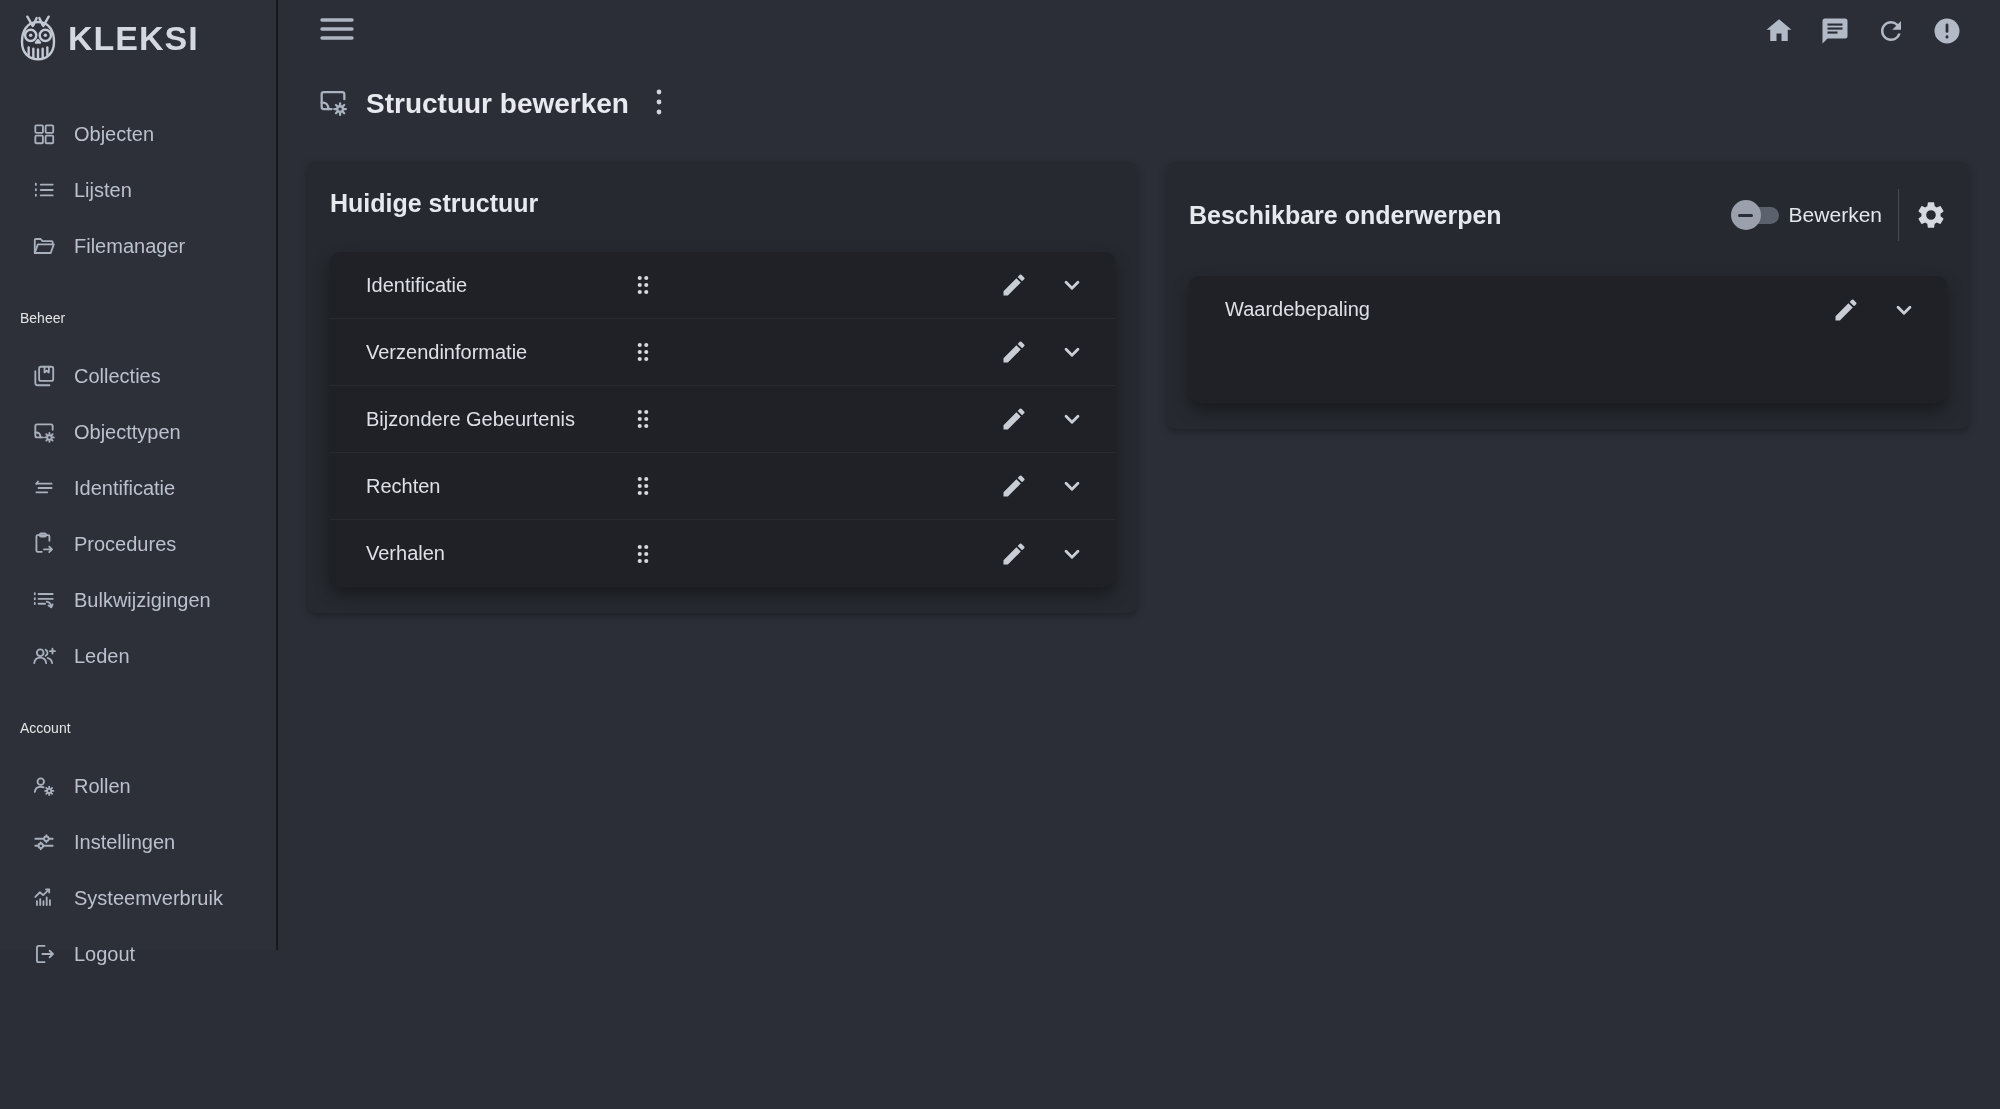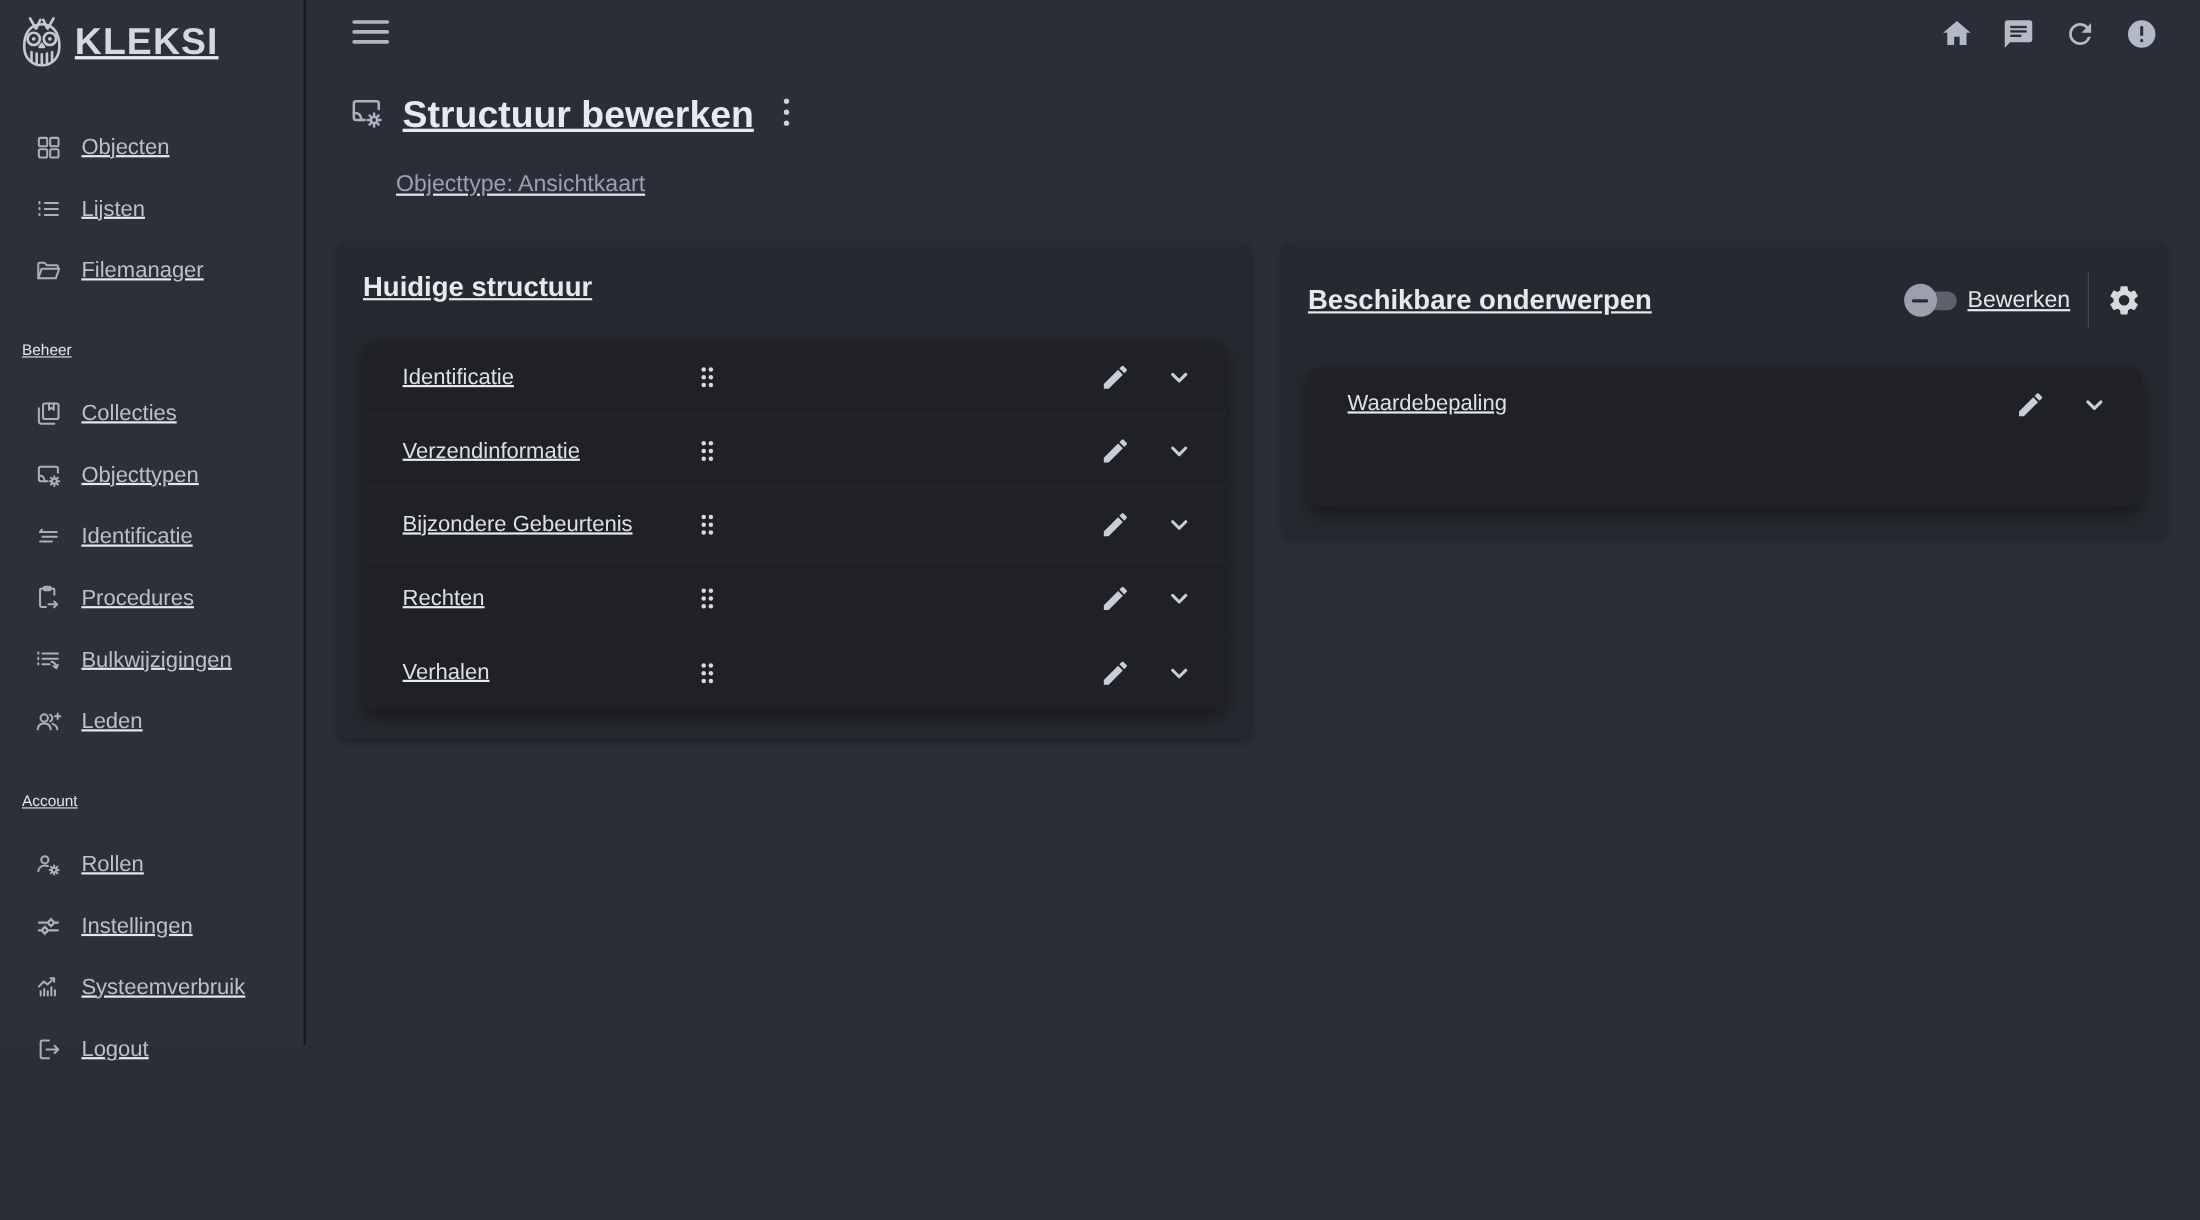--- a/index.html
+++ b/index.html
@@ -3,21 +3,21 @@
 <meta charset="utf-8">
 <style>
   * { margin:0; padding:0; box-sizing:border-box; }
   html,body { width:2000px; height:1109px; }
   body {
     font-family:"Liberation Sans", sans-serif;
     background:#2b2e37;
     color:#e6e9ee;
     overflow:hidden;
   }
-  .app { display:flex; width:2000px; height:950px;text-decoration:underline; }
+  .app { display:flex; width:2000px; height:950px; }
 
   
   .sidebar {
     width:278px; height:100%;
     background:#2d3039;
     border-right:2px solid #16181e;
     flex-shrink:0;
   }
   .logo { display:flex; align-items:center; gap:8px; padding:14px 0 0 16px; height:62px; }
   .logo svg { display:block; }
@@ -39,21 +39,21 @@
 
   
   .main { flex:1; position:relative; }
   .topbar { position:relative; height:42px; }
   .hamburger { position:absolute; left:42px; top:16px; cursor:pointer; }
   .top-icons { position:absolute; right:38px; top:16px; display:flex; gap:26px; align-items:center; }
   .top-icons .tico { width:30px; height:30px; cursor:pointer; }
 
   .title-row { display:flex; align-items:center; margin:44px 0 0 38px; height:36px; }
   .title-icon { margin-right:16px; }
-  .page-title { font-size:34px; font-weight:700; color:#e8eaef; }
+  .page-title { font-size:28px; font-weight:700; color:#e8eaef; }
   .kebab { margin-left:20px; cursor:pointer; padding:2px 6px; }
   .page-subtitle { margin:34px 0 0 82px; font-size:21px; color:#97a1b3; }
 
   .cards { display:flex; align-items:flex-start; gap:30px; margin:40px 0 0 30px; }
   .card {
     background:#26292f; border-radius:8px;
     box-shadow:0 3px 8px rgba(0,0,0,0.28);
     padding:26px 22px;
   }
   .card-left { width:829px; }
@@ -306,21 +306,20 @@
       <h1 class="page-title">Structuur bewerken</h1>
       <span class="kebab">
         <svg width="8" height="30" viewBox="0 0 8 30">
           <circle cx="4" cy="5" r="2.4" fill="#cfd3da"></circle>
             <circle cx="4" cy="15" r="2.4" fill="#cfd3da"></circle>
             <circle cx="4" cy="25" r="2.4" fill="#cfd3da"></circle>
         </svg>
       </span>
     </div>
 
-    <div class="page-subtitle">Objecttype: Ansichtkaart</div>
 
     <div class="cards">
 
       <section class="card card-left">
         <h2 class="card-title">Huidige structuur</h2>
         <div class="inner-list">
 
           <div class="s-row">
             <span class="row-label">Identificatie</span>
             <span class="drag">

